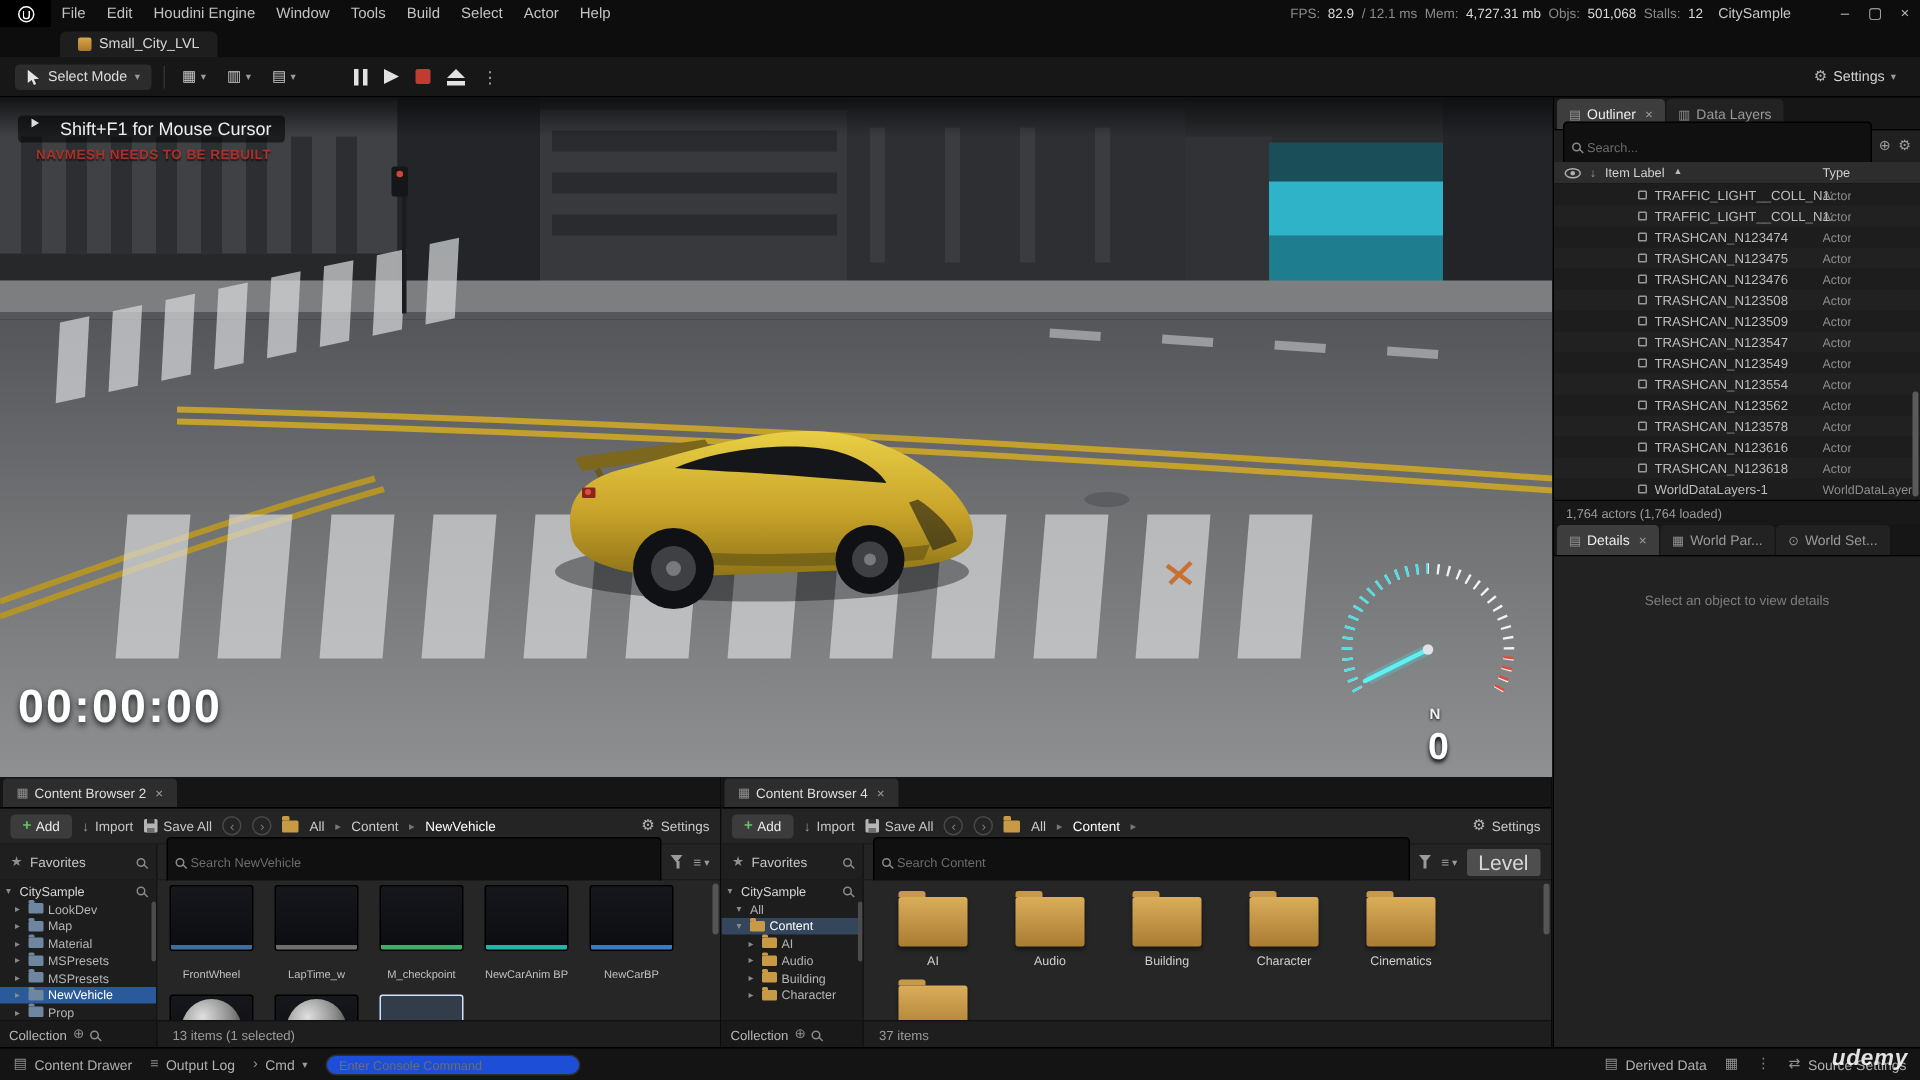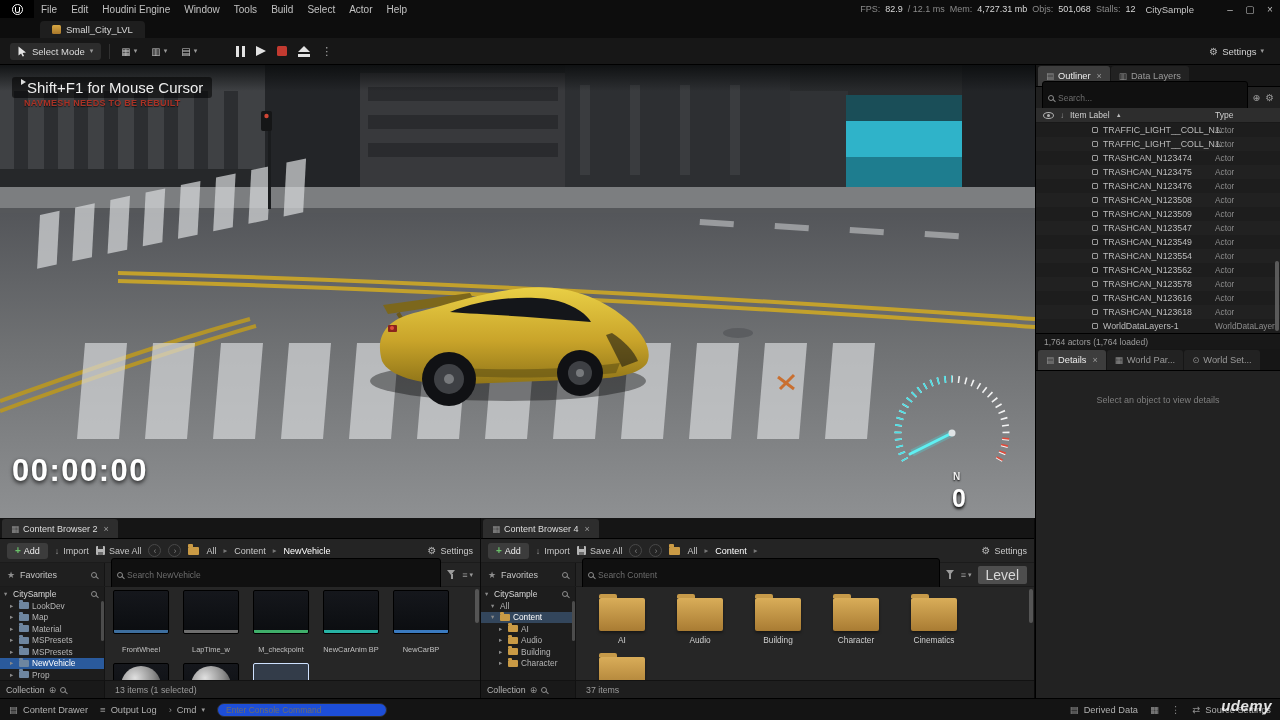--- a/index.html
+++ b/index.html
@@ -33,21 +33,21 @@
 .i-pause{width:9px;height:11px;border-left:3px solid #e2e2e2;border-right:3px solid #e2e2e2}
 .i-play{width:0;height:0;border-left:10px solid #e2e2e2;border-top:5.5px solid transparent;border-bottom:5.5px solid transparent}
 .i-stop{width:10px;height:10px;background:#c23a30;border-radius:1.5px}
 .i-eject{width:0;height:0;border-left:6px solid transparent;border-right:6px solid transparent;border-bottom:6.5px solid #e2e2e2;position:relative;top:-2px}
 .i-eject::after{content:"";position:absolute;left:-6px;top:8px;width:12px;height:2.6px;background:#e2e2e2}
 .kebab{color:#aaa;font-size:11px}
 .tb-settings{margin-left:auto;display:flex;align-items:center;gap:4px;color:#d2d2d2;padding-right:6px}
 
 
 #viewport{position:absolute;top:65px;left:0;width:1035px;height:453px;background:#55585a;overflow:hidden}
-.vp-hint{position:absolute;left:12px;top:12px;display:flex;align-items:flex-start;gap:1px;background:rgba(0,0,0,.55);border-radius:3px;padding:2px 9px;font-size:15px;color:#eee}
+.vp-hint{position:absolute;left:12px;top:12px;display:flex;align-items:flex-start;gap:14px;background:rgba(0,0,0,.55);border-radius:3px;padding:2px 9px;font-size:12px;color:#eee}
 .hint-tri{width:0;height:0;border-left:5px solid #ddd;border-top:3px solid transparent;border-bottom:3px solid transparent}
 .vp-warn{position:absolute;left:24px;top:33px;font-size:9px;font-weight:bold;color:#a93226;letter-spacing:.3px;text-shadow:0 1px 1px rgba(0,0,0,.6)}
 .vp-timer{position:absolute;left:12px;top:388px;font-size:31px;font-weight:bold;color:#fff;letter-spacing:1.5px;text-shadow:0 2px 4px rgba(0,0,0,.8)}
 .gear-ind{position:absolute;left:953px;top:406px;font-size:10px;font-weight:bold;color:#f2f2f2;text-shadow:0 1px 2px #000}
 .speed-val{position:absolute;left:942px;top:419px;width:34px;text-align:center;font-size:25px;font-weight:bold;color:#fff;text-shadow:0 2px 3px #000}
 #speedo{position:absolute;left:852px;top:300px}
 
 
 #right{position:absolute;left:1035px;top:65px;width:245px;height:633px;background:#202020;border-left:1px solid #000;z-index:15}
 .dock-tabs{height:22px;background:#161616;display:flex;align-items:flex-end;padding-left:2px;gap:1px;border-bottom:1px solid #000}

